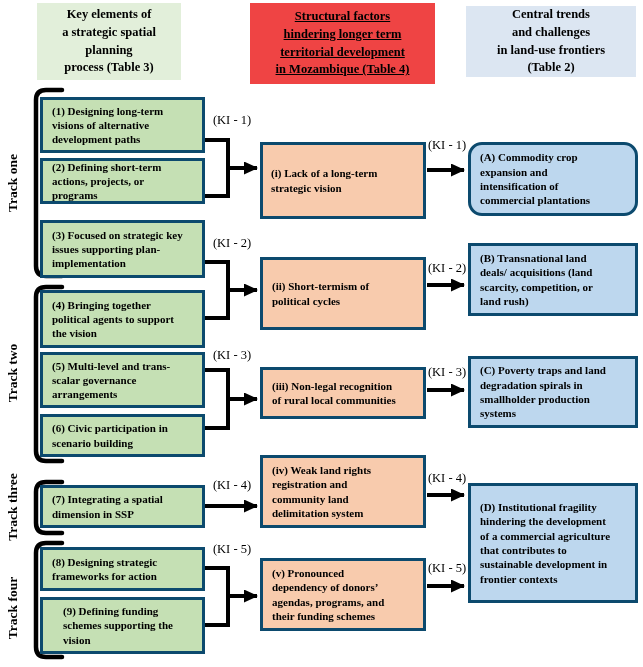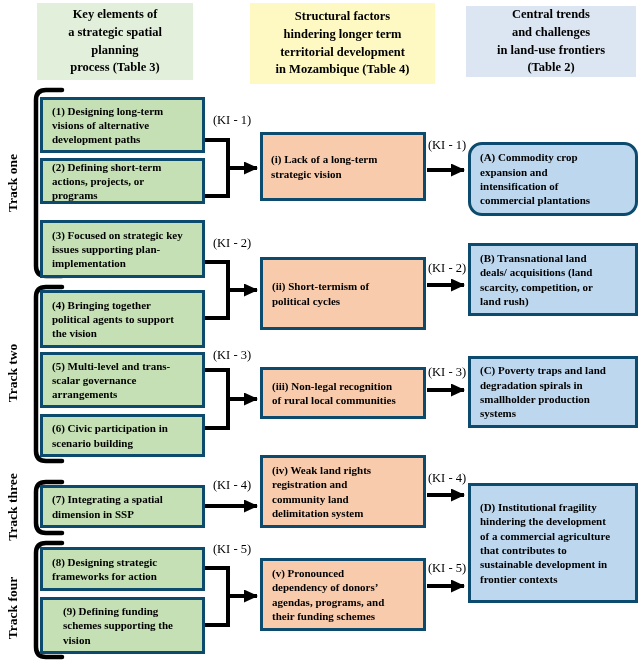--- a/index.html
+++ b/index.html
@@ -6,37 +6,37 @@
   .canvas{
     position:relative;width:643px;height:667px;background:#ffffff;
     font-family:"Liberation Serif","DejaVu Serif",serif;color:#000;overflow:hidden;
   }
   svg.overlay{position:absolute;left:0;top:0;width:643px;height:667px;}
   .hdr{
     position:absolute;display:flex;align-items:center;justify-content:center;
     text-align:center;font-weight:bold;font-size:12.5px;line-height:1.42;
     white-space:pre-line;
   }
-  .hdr-green{left:37px;top:3px;width:156px;height:77px;background:#e2efda;}
-  .hdr-peach{left:250px;top:3px;width:185px;height:81px;background:#fef9c3;}
+  .hdr-green{left:37px;top:3px;width:144px;height:77px;background:#e2efda;}
+  .hdr-peach{left:250px;top:3px;width:185px;height:81px;background:#ef4444;text-decoration:underline;}
   .hdr-blue{left:466px;top:6px;width:170px;height:71px;background:#dce6f2;}
   .box{
     position:absolute;border:3px solid #0c4a6e;box-sizing:border-box;
     display:flex;align-items:center;font-weight:bold;font-size:11px;
     line-height:1.3;white-space:pre-line;padding:2px 3px 2px 9px;
   }
   .green{background:#c5e0b4;left:40px;width:165px;}
   .peach{background:#f8cbad;left:260px;width:166px;}
   .blue{background:#bdd7ee;left:468px;width:170px;}
   .g1{top:97px;height:56px;}  .g2{top:158px;height:46px;}
   .g3{top:220px;height:58px;} .g4{top:290px;height:58px;}
   .g5{top:352px;height:56px;} .g6{top:414px;height:43px;}
   .g7{top:485px;height:43px;} .g8{top:547px;height:44px;}
   .g9{top:597px;height:57px;padding-left:20px;}
-  .p1{top:132px;height:69px;padding-left:8px;} .p2{top:257px;height:73px;}
+  .p1{top:142px;height:77px;padding-left:8px;} .p2{top:257px;height:73px;}
   .p3{top:367px;height:52px;} .p4{top:455px;height:73px;}
   .p5{top:558px;height:73px;}
   .b1{top:142px;height:74px;border-radius:14px;} .b2{top:243px;height:73px;}
   .b3{top:356px;height:72px;} .b4{top:483px;height:120px;}
   .ki{
     position:absolute;font-weight:normal;font-size:12.5px;white-space:nowrap;
     transform:translate(-50%,-50%);
   }
   .kl1{left:232px;top:120px;} .kl2{left:232px;top:243px;}
   .kl3{left:232px;top:355px;} .kl4{left:232px;top:485px;}

